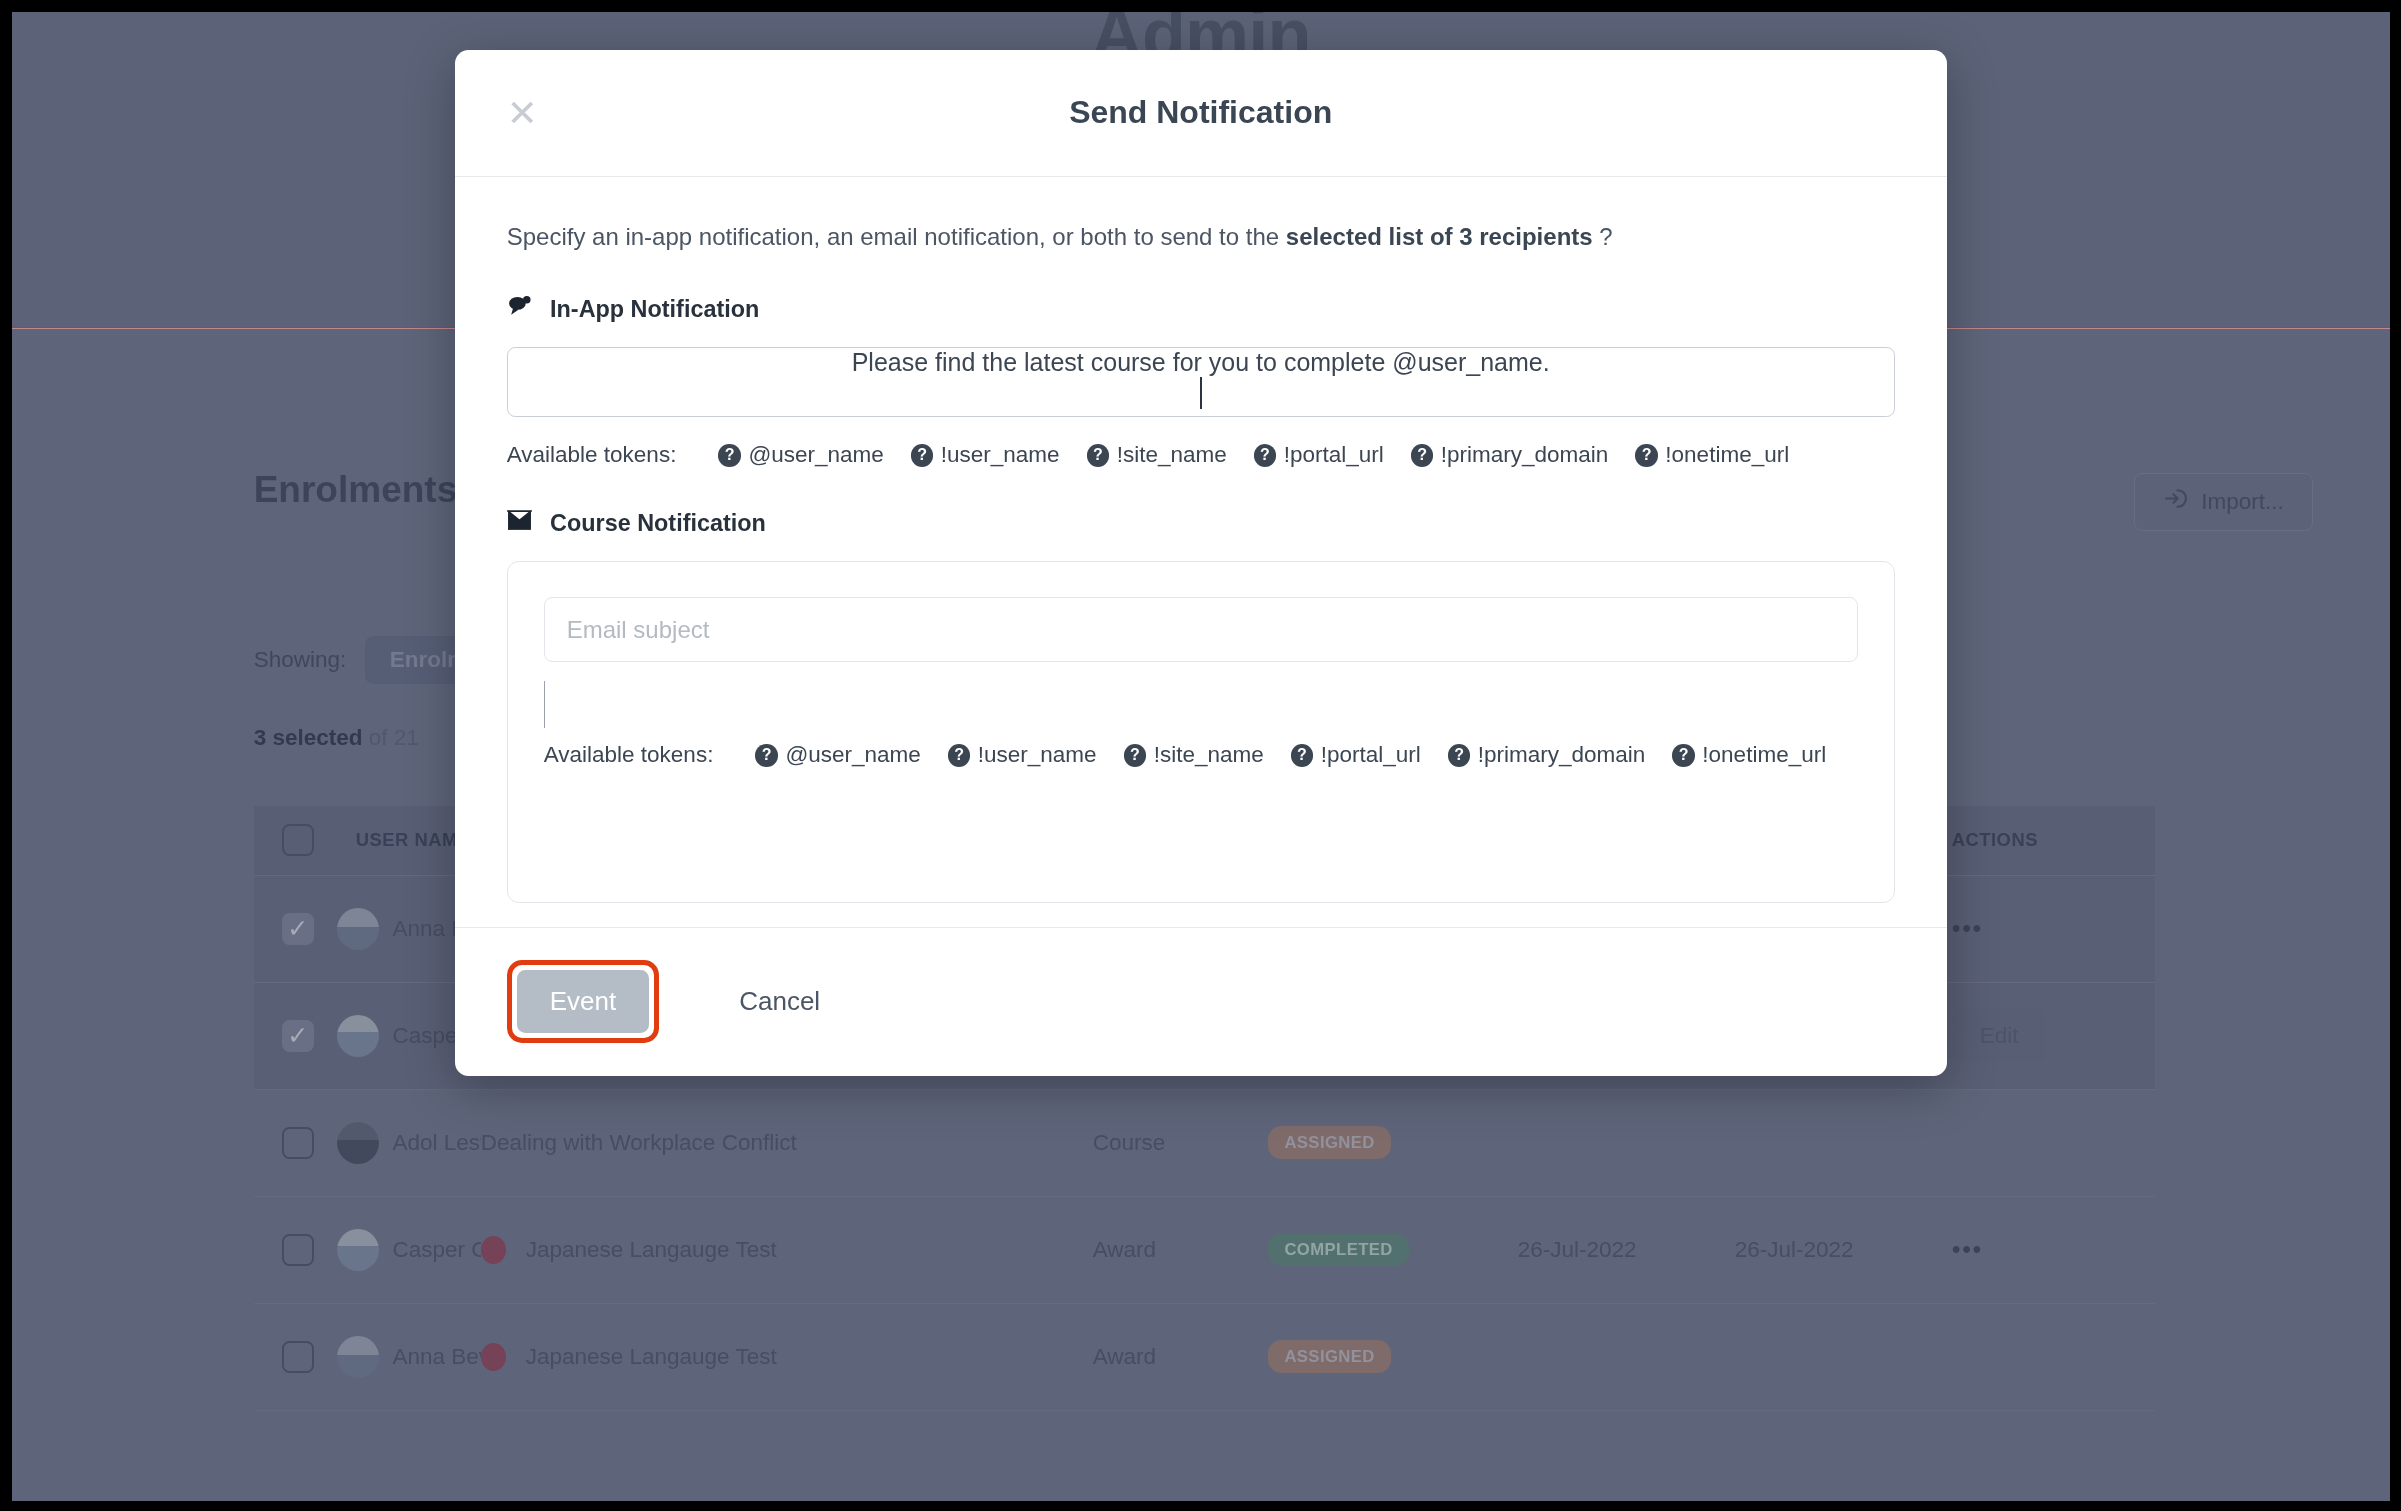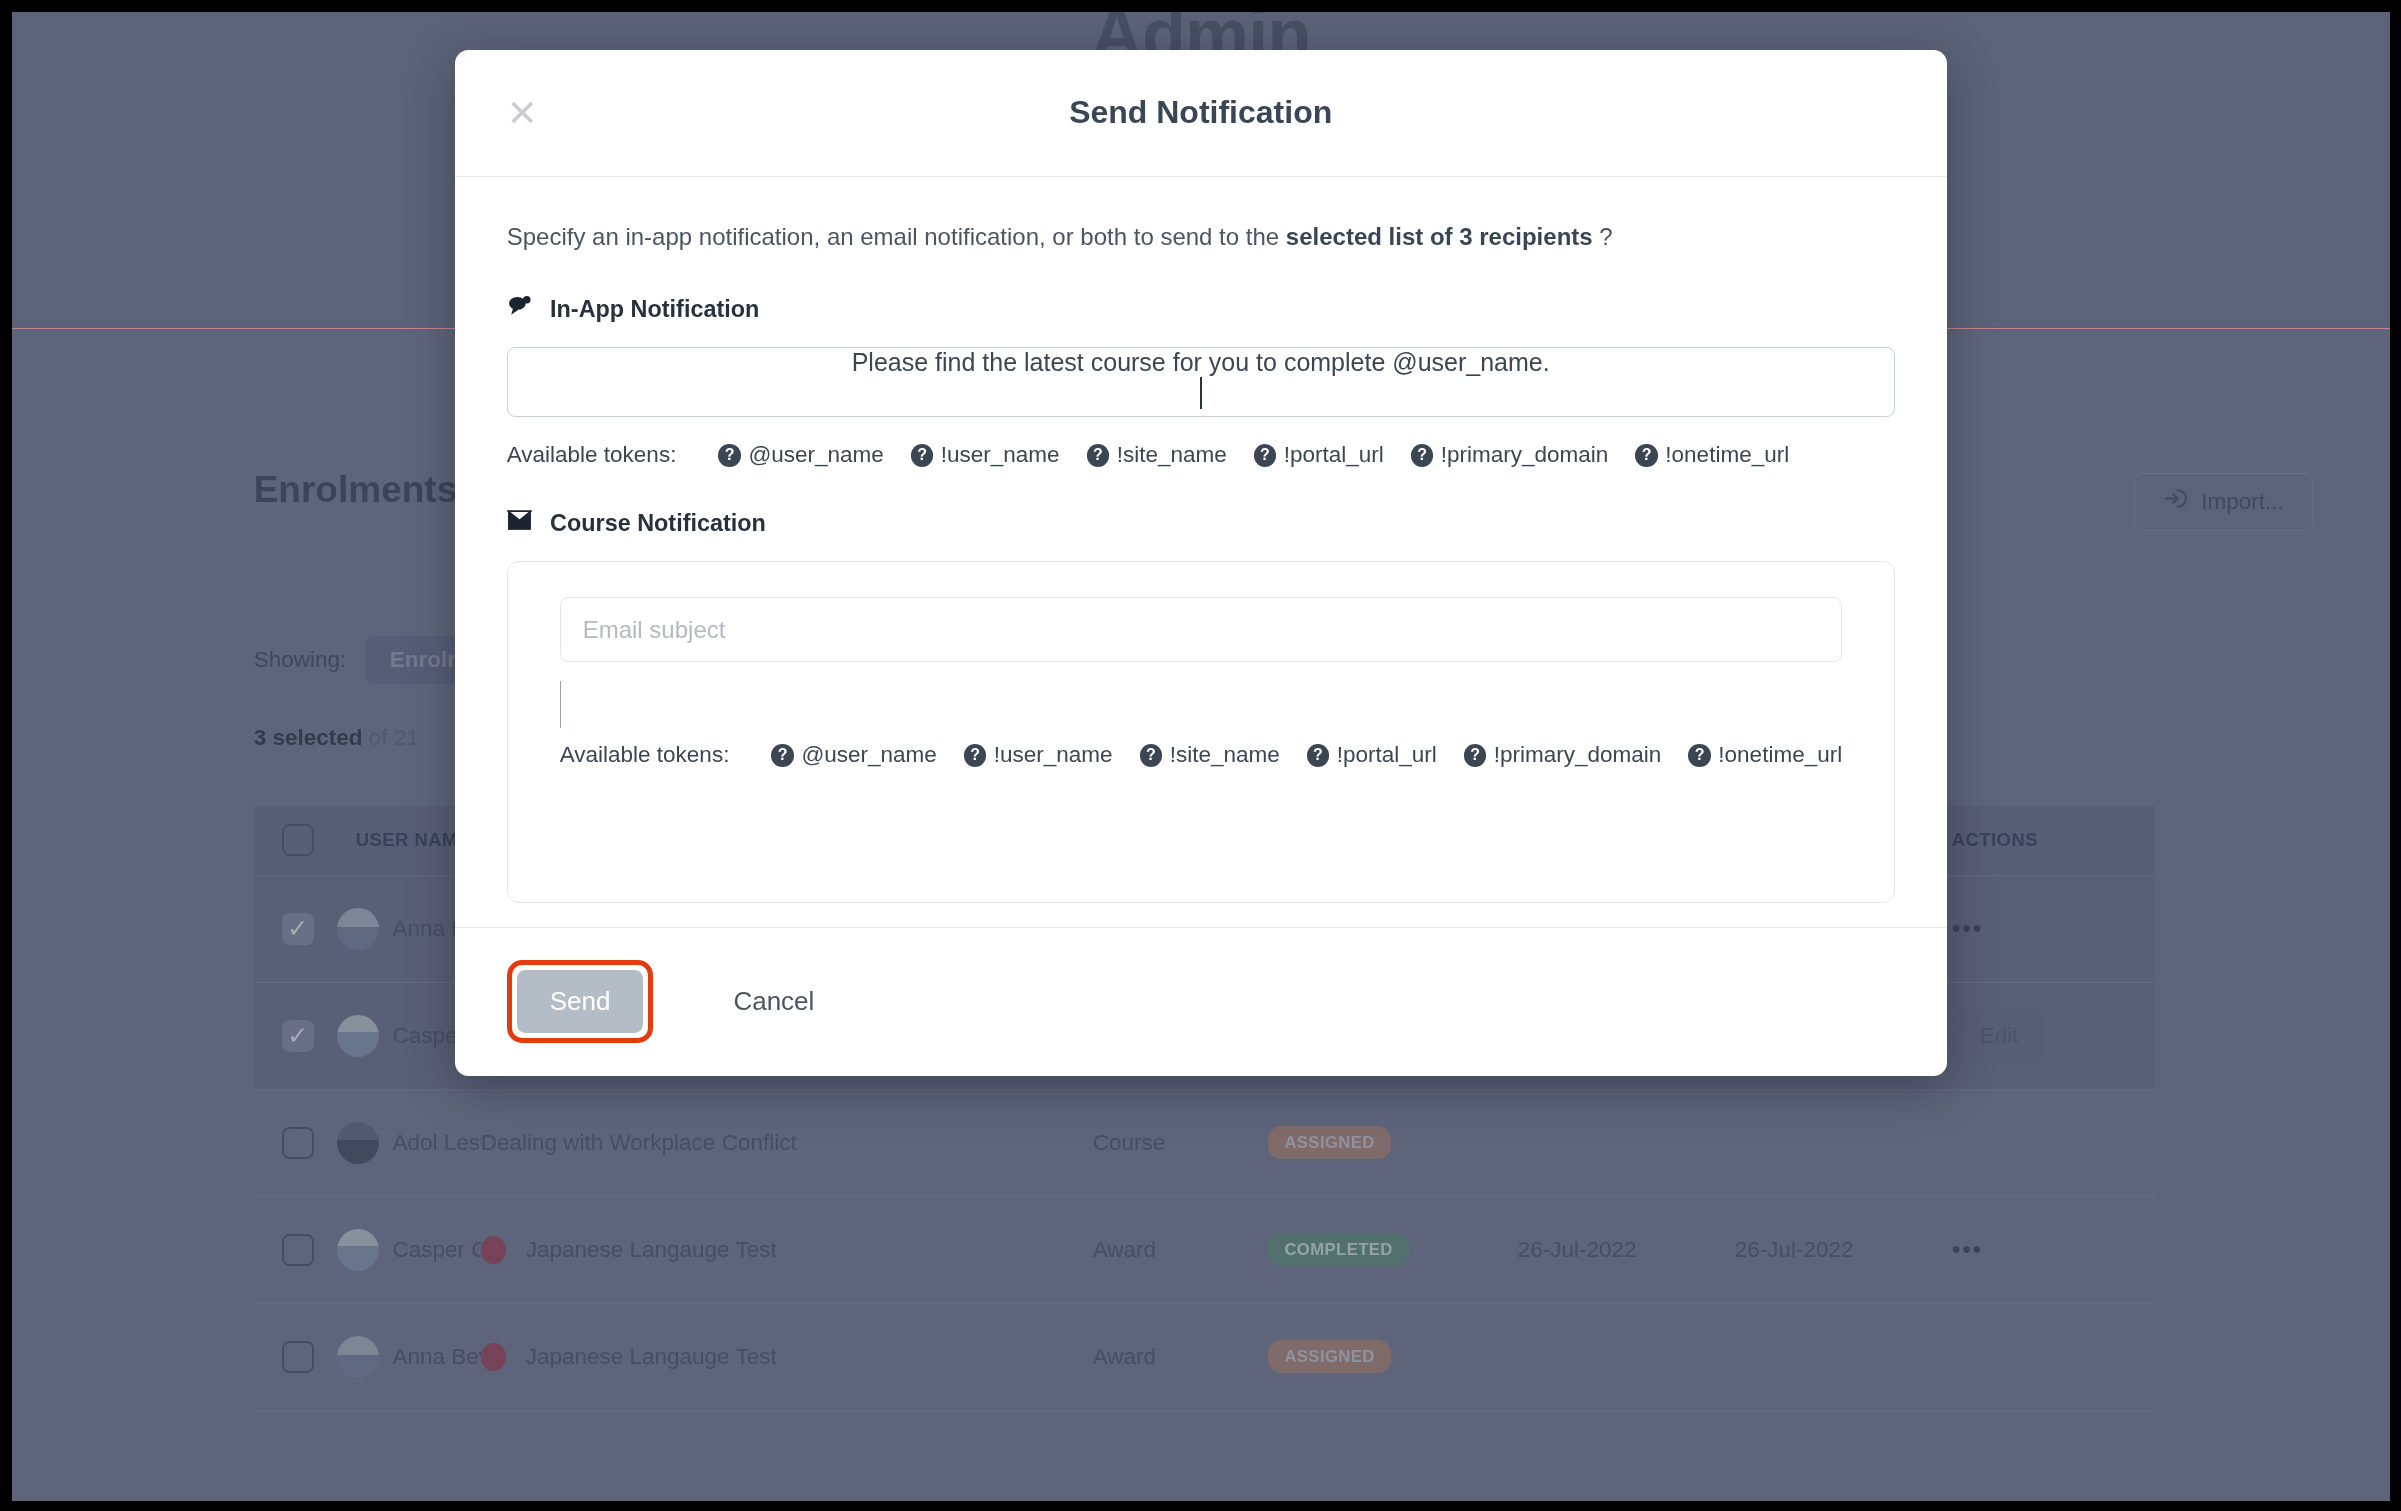--- a/index.html
+++ b/index.html
@@ -226,21 +226,21 @@
     background: #3c4653; color: #fff;
     font-size: 16px; font-weight: 700;
     display: inline-flex; align-items: center; justify-content: center;
     flex: 0 0 auto;
   }
 
   .email-box {
     margin-top: 18.4px;
     border: 1.7px solid #e2e5ea; border-radius: 11.7px;
     height: 342px;
-    padding: 35px 52px;
+    padding: 35px 36px;
   }
   .email-subject {
     width: 100%; height: 65px;
     border: 1.7px solid #e2e5ea; border-radius: 8.3px;
     padding: 0 22px;
     display: flex; align-items: center;
     font-size: 24px; color: #b4b9c2;
   }
   .email-body {
     position: relative;
@@ -513,19 +513,19 @@
                 <span class="qmark">?</span>
                 <span>!onetime_url</span>
               </span>
             </span>
         </div>
       </div>
     </div>
 
     <div class="modal-foot">
       <span class="send-wrap">
-        <button class="send-btn">Send</button>
+        <button class="send-btn">Event</button>
       </span>
       <button class="cancel-btn">Cancel</button>
     </div>
   </div>
 </div>
 
 
 </body></html>

